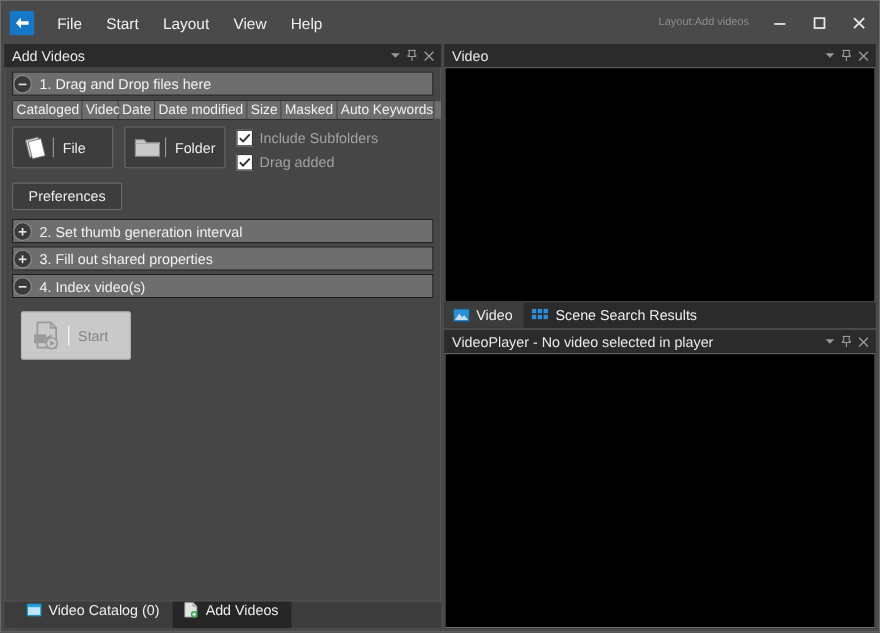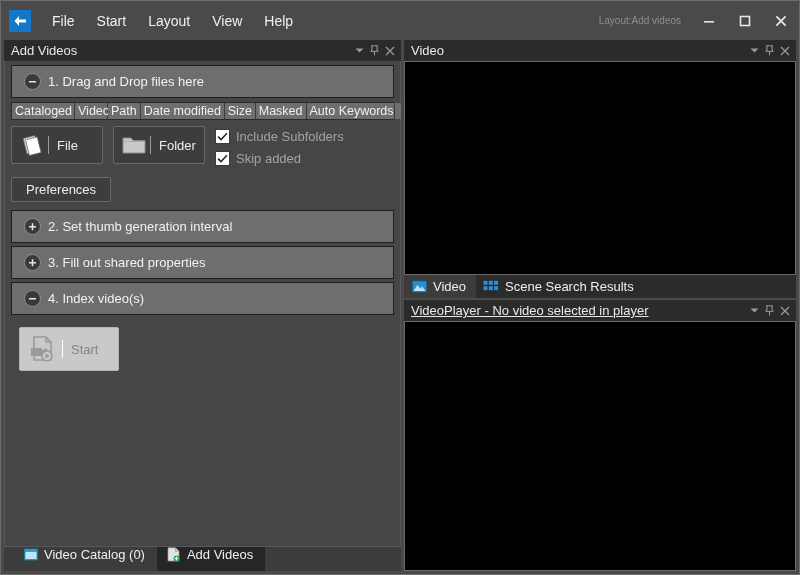--- a/index.html
+++ b/index.html
@@ -115,23 +115,23 @@
     border: 1px solid #575757;
     border-top: none;
     box-sizing: border-box;
     padding: 4px 6px 0 6px;
     display: flex; flex-direction: column;
     min-height: 0;
   }
   .section-bar {
     background: #6e6e6e;
     border: 1px solid #1e1e1e;
-    height: 33px;
-    display: flex; align-items: center;
-    padding-left: 12px;
+    height: 22px;
+    display: flex; align-items: center;
+    padding-left: 0;
     box-sizing: border-box;
     margin-bottom: 3px;
   }
   .sec-toggle {
     width: 15px; height: 15px;
     border-radius: 50%;
     background: #3a3a3a;
     border: 1px solid #8e8e8e;
     display: flex; align-items: center; justify-content: center;
     margin-right: 7px;
@@ -306,21 +306,21 @@
     white-space: nowrap;
   }
   .vtab.active { background: #3c3c3c; }
   .vtab .ti {
     width: 16px; height: 14px;
     margin-right: 6px;
     display: flex; align-items: center; justify-content: center;
     flex: 0 0 auto;
   }
   .panel-top { flex: 0 0 258px; display: flex; flex-direction: column; min-height:0;}
-  .panel-bottom { flex: 1 1 auto; display: flex; flex-direction: column; min-height:0;text-decoration:underline;}
+  .panel-bottom { flex: 1 1 auto; display: flex; flex-direction: column; min-height:0;}
 </style>
 </head>
 <body>
 
 <div class="window">
 
   <div class="titlebar">
     <div class="back-btn">
       <svg width="14" height="12" viewBox="0 0 14 12">
         <path d="M6 1 L1.5 6 L6 11 L6 7.6 L13 7.6 L13 4.4 L6 4.4 Z" fill="#ffffff"></path>
@@ -384,21 +384,21 @@
               <svg width="9" height="9" viewBox="0 0 9 9">
                   <rect x="1" y="4" width="7" height="1.5" fill="#e8e8e8"></rect>
                 </svg>
             </div>
             <div class="sec-label">1. Drag and Drop files here</div>
           </div>
 
           <div class="colhdr">
             <div class="colhdr-cell" style="width:63px">Cataloged</div>
             <div class="colhdr-cell" style="width:33px">Video</div>
-            <div class="colhdr-cell" style="width:33px">Path</div>
+            <div class="colhdr-cell" style="width:33px">Date</div>
             <div class="colhdr-cell" style="width:84px">Date modified</div>
             <div class="colhdr-cell" style="width:31px">Size</div>
             <div class="colhdr-cell" style="width:52px">Masked</div>
             <div class="colhdr-cell" style="width:88px">Auto Keywords</div>
             <div class="colhdr-cell last"></div>
           </div>
 
           <div class="ff-row">
             <div class="big-btn">
               <div class="bi">
@@ -430,21 +430,21 @@
                     </svg>
                 </div>
                 <div class="chk-lbl">Include Subfolders</div>
               </div>
               <div class="chk-row">
                 <div class="chk-box">
                   <svg width="11" height="9" viewBox="0 0 11 9">
                       <path d="M1 4.6 L4 7.6 L10 1.2" stroke="#2a2a2a" stroke-width="1.6" fill="none"></path>
                     </svg>
                 </div>
-                <div class="chk-lbl">Skip added</div>
+                <div class="chk-lbl">Drag added</div>
               </div>
             </div>
           </div>
 
           <div class="autoidx-row">
             <div class="pref-btn">Preferences</div>
           </div>
 
           <div class="section-bar">
             <div class="sec-toggle">

